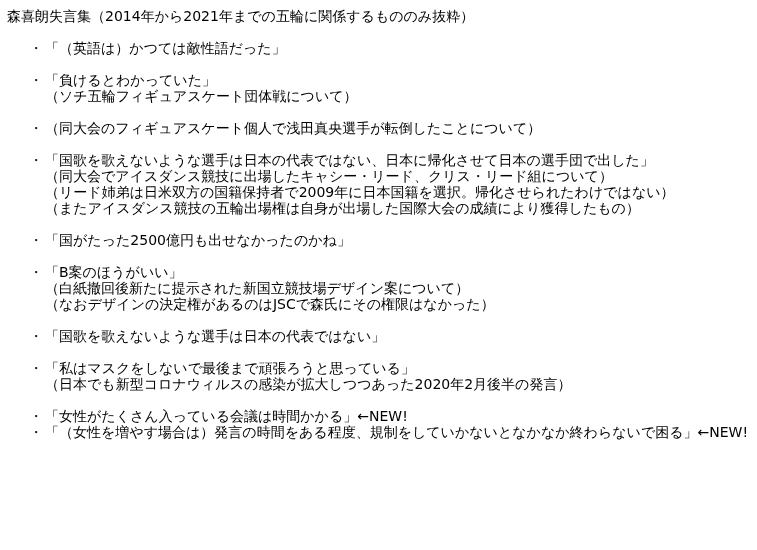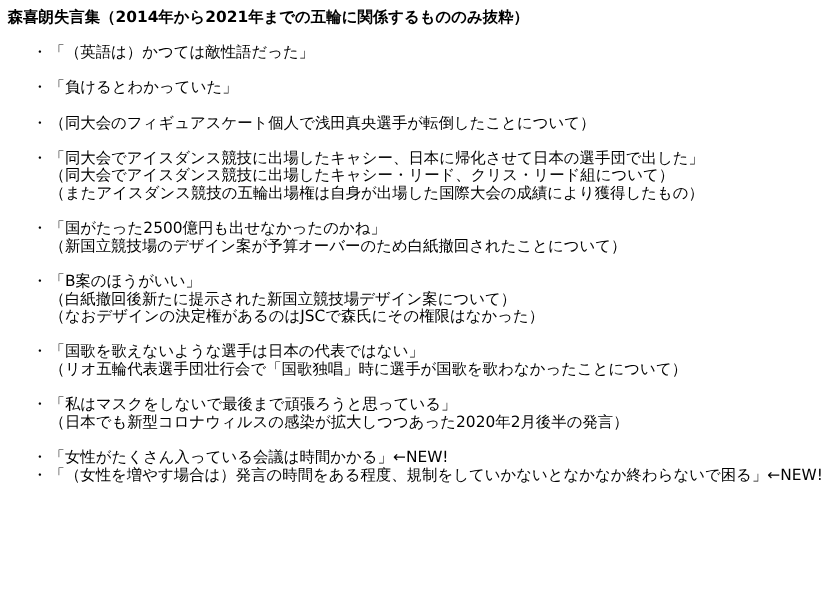--- a/index.html
+++ b/index.html
@@ -13,21 +13,20 @@
     overflow: hidden;
     color: #000000;
     font-family: "DejaVu Sans", "Liberation Sans", sans-serif;
     font-size: 14px;
     line-height: 16px;
   }
   .page { width: 757px; }
   .title {
     margin: 8px 0 16px 7px;
     white-space: nowrap;
-    font-weight: bold;
   }
   .entry {
     position: relative;
     margin-bottom: 16px;
   }
   .entry.tight { margin-bottom: 0; }
   .bullet {
     position: absolute;
     left: 28px;
     top: 0;
@@ -46,51 +45,51 @@
   <div class="title">森喜朗失言集（2014年から2021年までの五輪に関係するもののみ抜粋）</div>
   <div class="entries">
   <div class="entry">
     <span class="bullet">・</span>
   <div class="line quote-line">「（英語は）かつては敵性語だった」</div>
       </div>
 
   <div class="entry">
     <span class="bullet">・</span>
   <div class="line quote-line">「負けるとわかっていた」</div>
+        <div class="line note-line">（ソチ五輪フィギュアスケート団体戦について）</div>
       </div>
 
   <div class="entry">
     <span class="bullet">・</span>
         <div class="line note-line">（同大会のフィギュアスケート個人で浅田真央選手が転倒したことについて）</div>
       </div>
 
   <div class="entry">
     <span class="bullet">・</span>
-  <div class="line quote-line">「同大会でアイスダンス競技に出場したキャシー、日本に帰化させて日本の選手団で出した」</div>
+  <div class="line quote-line">「国歌を歌えないような選手は日本の代表ではない、日本に帰化させて日本の選手団で出した」</div>
         <div class="line note-line">（同大会でアイスダンス競技に出場したキャシー・リード、クリス・リード組について）</div>
+        <div class="line note-line">（リード姉弟は日米双方の国籍保持者で2009年に日本国籍を選択。帰化させられたわけではない）</div>
         <div class="line note-line">（またアイスダンス競技の五輪出場権は自身が出場した国際大会の成績により獲得したもの）</div>
       </div>
 
   <div class="entry">
     <span class="bullet">・</span>
   <div class="line quote-line">「国がたった2500億円も出せなかったのかね」</div>
-        <div class="line note-line">（新国立競技場のデザイン案が予算オーバーのため白紙撤回されたことについて）</div>
       </div>
 
   <div class="entry">
     <span class="bullet">・</span>
   <div class="line quote-line">「B案のほうがいい」</div>
         <div class="line note-line">（白紙撤回後新たに提示された新国立競技場デザイン案について）</div>
         <div class="line note-line">（なおデザインの決定権があるのはJSCで森氏にその権限はなかった）</div>
       </div>
 
   <div class="entry">
     <span class="bullet">・</span>
   <div class="line quote-line">「国歌を歌えないような選手は日本の代表ではない」</div>
-        <div class="line note-line">（リオ五輪代表選手団壮行会で「国歌独唱」時に選手が国歌を歌わなかったことについて）</div>
       </div>
 
   <div class="entry">
     <span class="bullet">・</span>
   <div class="line quote-line">「私はマスクをしないで最後まで頑張ろうと思っている」</div>
         <div class="line note-line">（日本でも新型コロナウィルスの感染が拡大しつつあった2020年2月後半の発言）</div>
       </div>
 
   <div class="entry tight">
     <span class="bullet">・</span>

